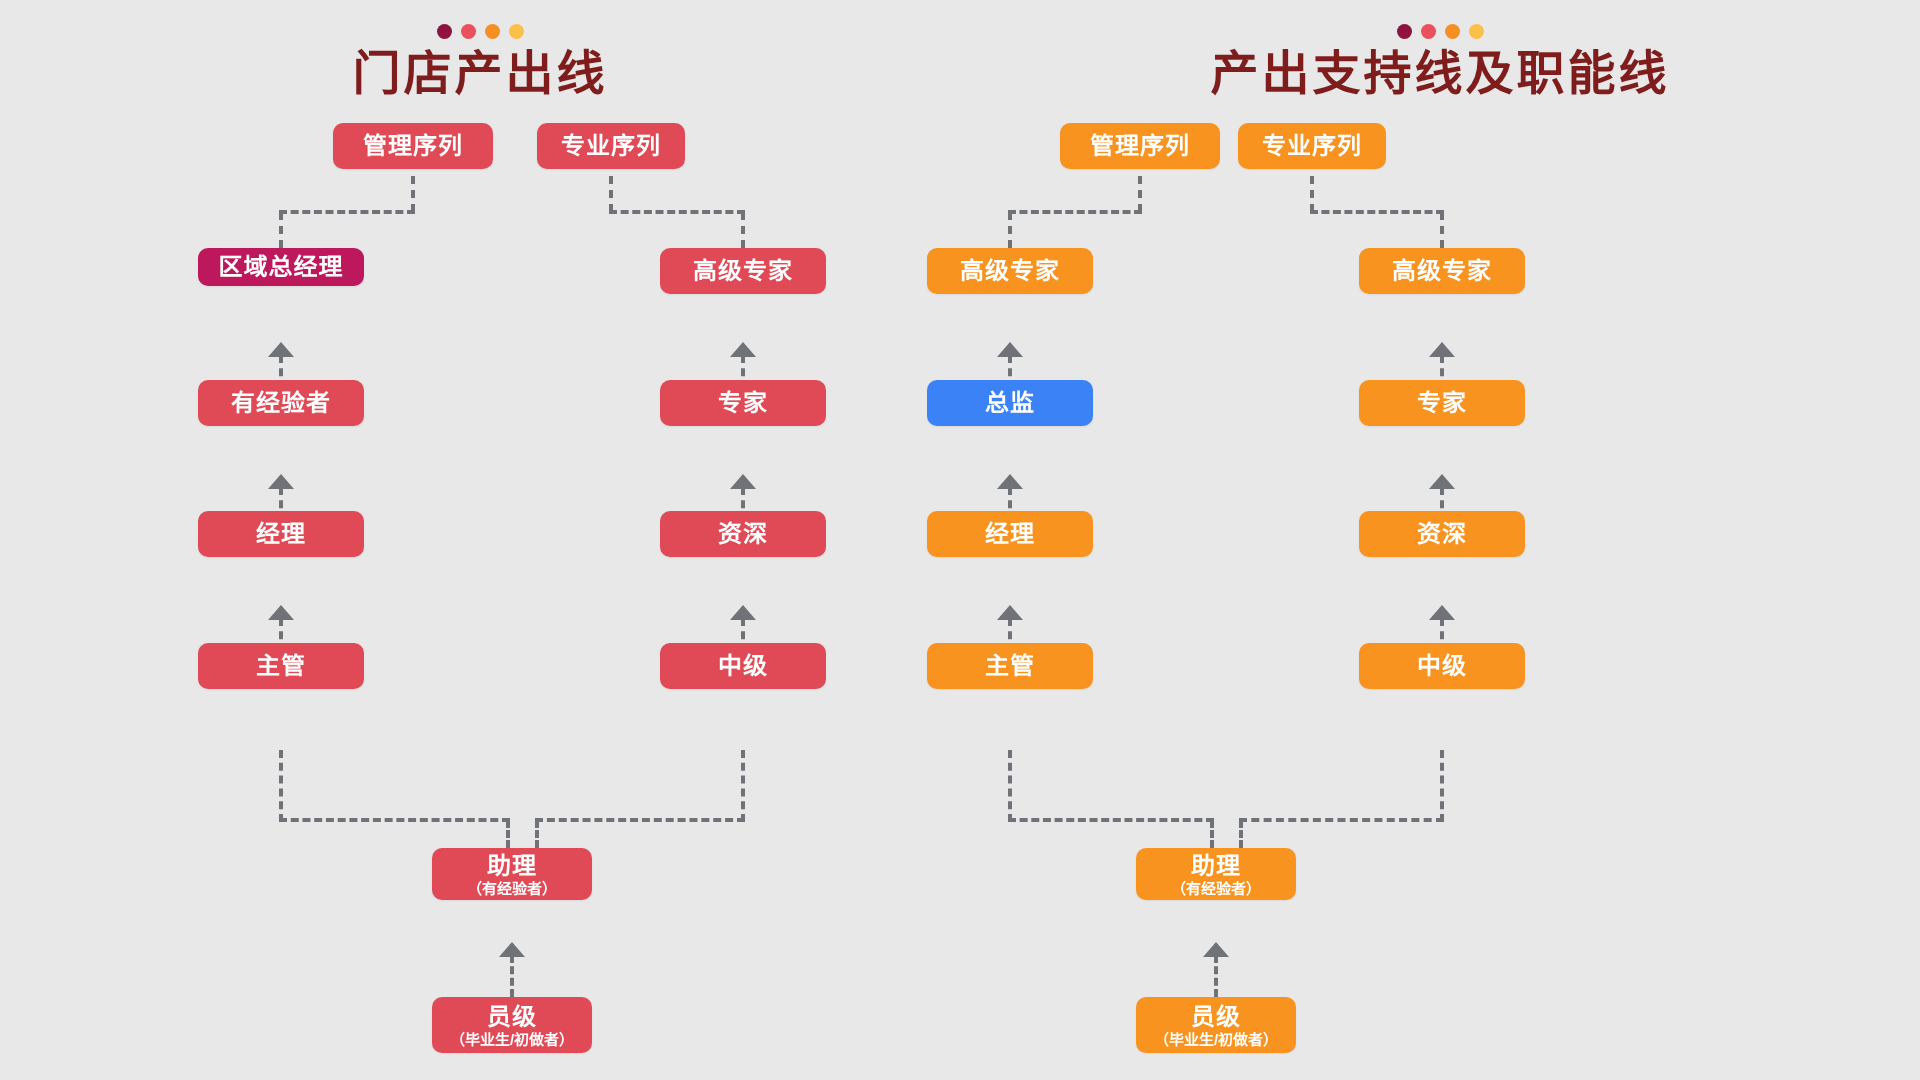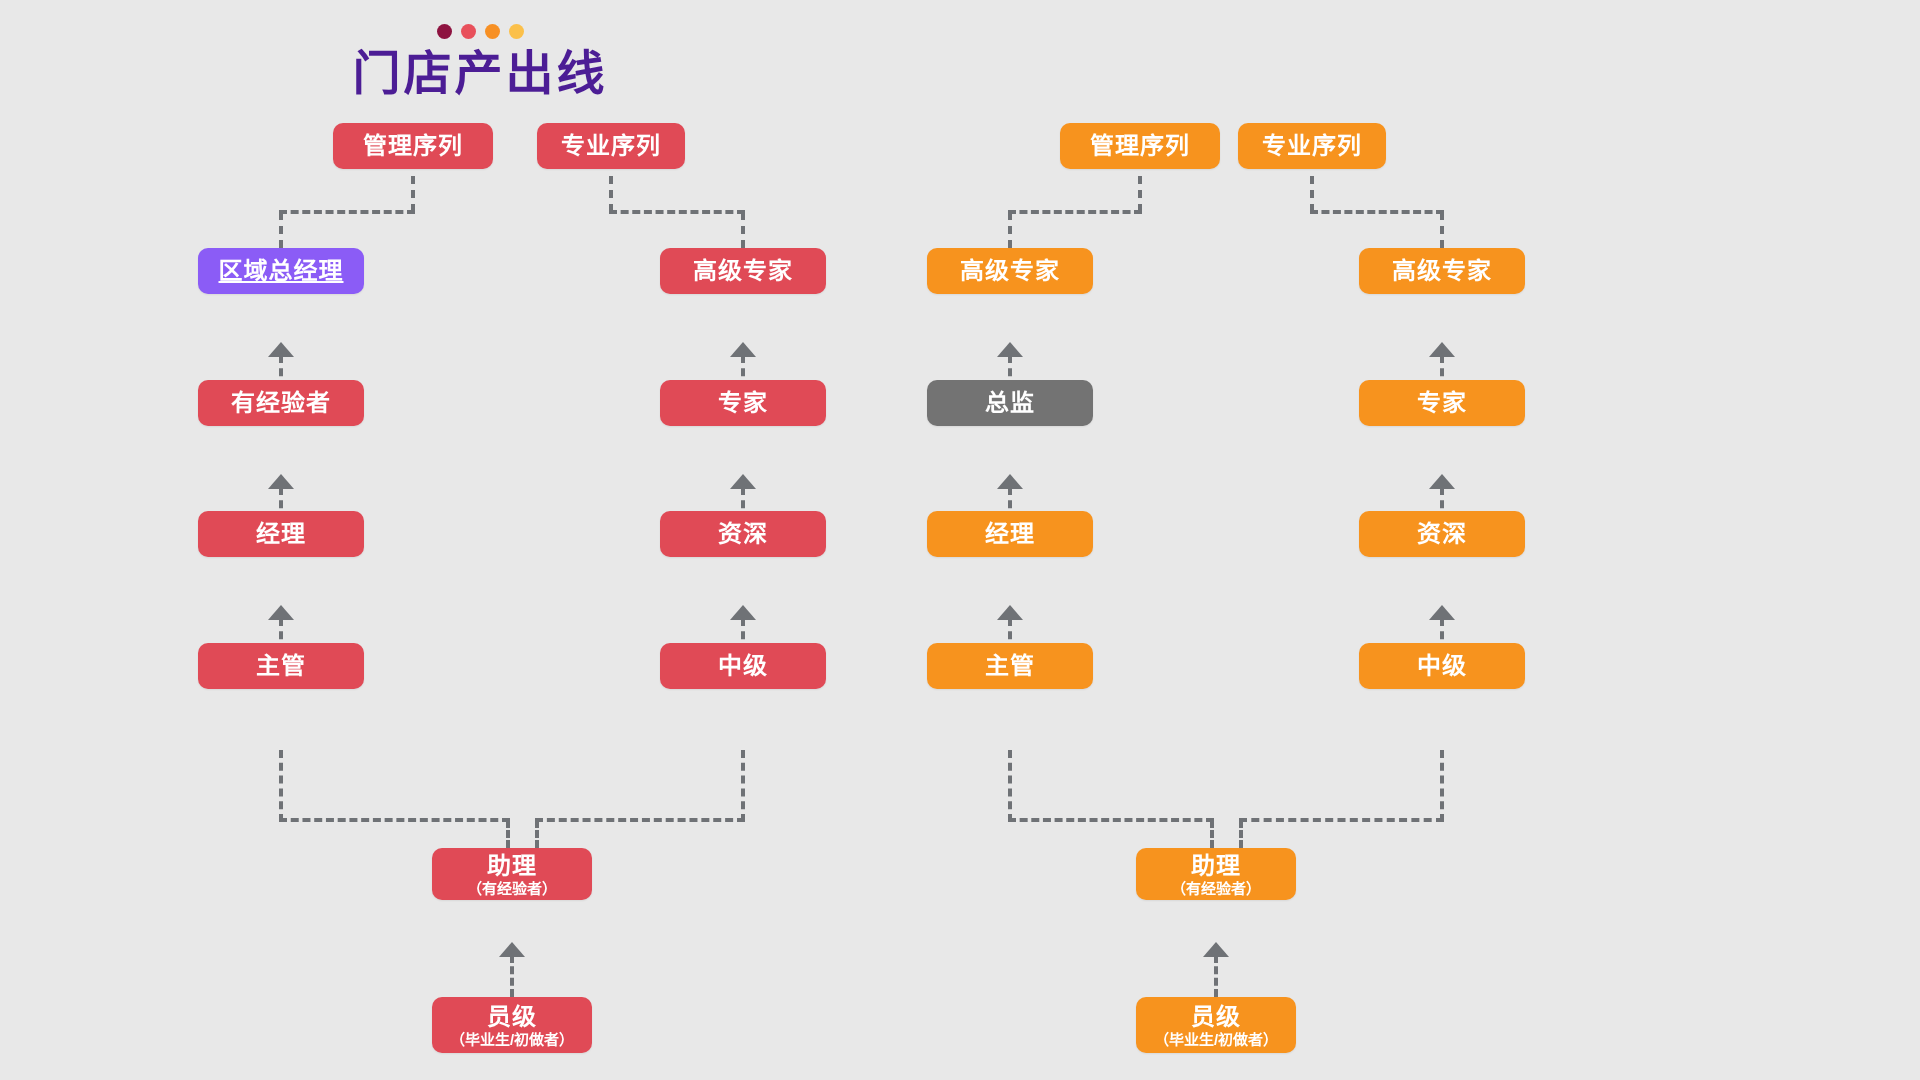--- a/index.html
+++ b/index.html
@@ -49,21 +49,21 @@
   }
   .dot {
     width: 15px;
     height: 15px;
     border-radius: 50%;
     display: block;
   }
   .panel-title {
     font-size: 48px;
     font-weight: bold;
-    color: #4c1d95;
+    color: #7f1d1d;
     letter-spacing: 3px;
     line-height: 1.12;
     white-space: nowrap;
   }
 
   
   .node {
     position: absolute;
     border-radius: 10px;
     color: #ffffff;
@@ -172,21 +172,21 @@
     <div class="vline" style="left:512px; top:955px; height:42px;"></div>
     <div class="arrowhead" style="left:512px; top:942px;"></div>
 
     <div class="node header-node" style="left:413px; top:169px; width:160px; height:46px; background:#e04a56; transform:translate(-50%,-100%);">
       <span class="main-label">管理序列</span>
     </div>
     <div class="node header-node" style="left:611px; top:169px; width:148px; height:46px; background:#e04a56; transform:translate(-50%,-100%);">
       <span class="main-label">专业序列</span>
     </div>
 
-    <div class="node" style="left:281px; top:248px; width:166px; height:46px; background:#8b5cf6;text-decoration:underline;">
+    <div class="node" style="left:281px; top:248px; width:166px; height:38px; background:#be185d;">
       <span class="main-label">区域总经理</span>
     </div>
     <div class="node" style="left:281px; top:380px; width:166px; height:46px; background:#e04a56;">
       <span class="main-label">有经验者</span>
     </div>
     <div class="node" style="left:281px; top:511px; width:166px; height:46px; background:#e04a56;">
       <span class="main-label">经理</span>
     </div>
     <div class="node" style="left:281px; top:643px; width:166px; height:46px; background:#e04a56;">
       <span class="main-label">主管</span>
@@ -211,20 +211,29 @@
     </div>
     <div class="node two-line" style="left:512px; top:997px; width:160px; height:56px; background:#e04a56;">
       <span class="main-label">员级</span>
       <span class="sub-label">（毕业生/初做者）</span>
     </div>
 
   </section>
 
   <section class="panel panel-right">
 
+    <div class="title-block">
+      <div class="dots">
+        <span class="dot" style="background:#8e1340"></span>
+        <span class="dot" style="background:#e8505b"></span>
+        <span class="dot" style="background:#f79024"></span>
+        <span class="dot" style="background:#fbc04a"></span>
+      </div>
+      <h1 class="panel-title">产出支持线及职能线</h1>
+    </div>
 
     <div class="vline" style="left:180px; top:176px; height:36px;"></div>
     <div class="hline" style="left:48px; top:212px; width:134px;"></div>
     <div class="vline" style="left:50px; top:212px; height:36px;"></div>
 
     <div class="vline" style="left:352px; top:176px; height:36px;"></div>
     <div class="hline" style="left:350px; top:212px; width:134px;"></div>
     <div class="vline" style="left:482px; top:212px; height:36px;"></div>
 
     <div class="vline" style="left:50px; top:355px; height:48px;"></div>
@@ -259,21 +268,21 @@
     <div class="node header-node" style="left:180px; top:169px; width:160px; height:46px; background:#f7931e; transform:translate(-50%,-100%);">
       <span class="main-label">管理序列</span>
     </div>
     <div class="node header-node" style="left:352px; top:169px; width:148px; height:46px; background:#f7931e; transform:translate(-50%,-100%);">
       <span class="main-label">专业序列</span>
     </div>
 
     <div class="node" style="left:50px; top:248px; width:166px; height:46px; background:#f7931e;">
       <span class="main-label">高级专家</span>
     </div>
-    <div class="node" style="left:50px; top:380px; width:166px; height:46px; background:#737373;">
+    <div class="node" style="left:50px; top:380px; width:166px; height:46px; background:#3b82f6;">
       <span class="main-label">总监</span>
     </div>
     <div class="node" style="left:50px; top:511px; width:166px; height:46px; background:#f7931e;">
       <span class="main-label">经理</span>
     </div>
     <div class="node" style="left:50px; top:643px; width:166px; height:46px; background:#f7931e;">
       <span class="main-label">主管</span>
     </div>
 
     <div class="node" style="left:482px; top:248px; width:166px; height:46px; background:#f7931e;">

